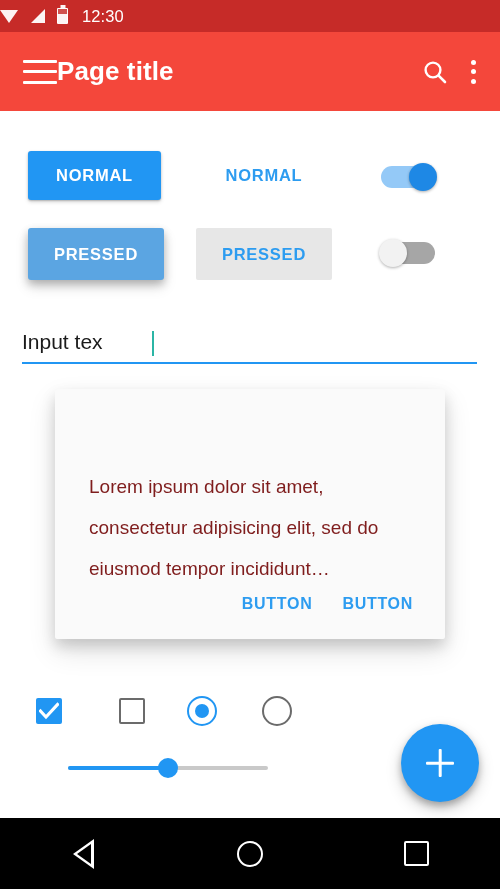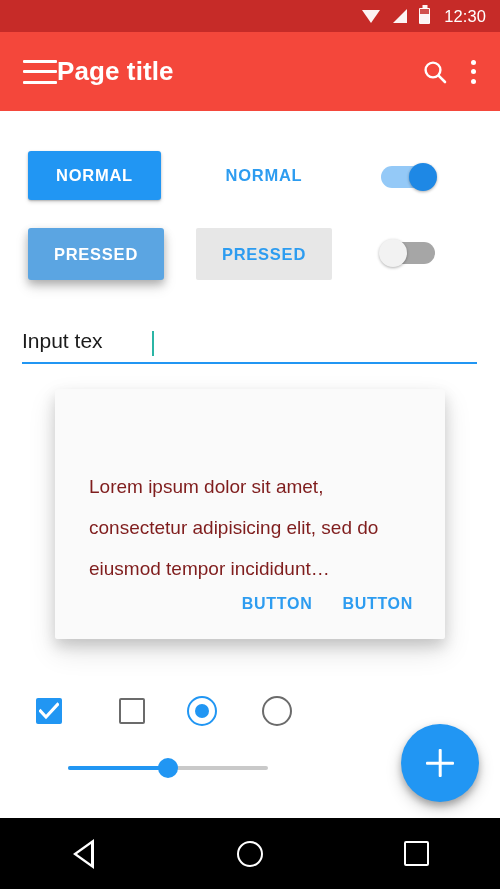--- a/index.html
+++ b/index.html
@@ -14,21 +14,21 @@
     position: relative;
     width: 500px; height: 889px;
     background: #ffffff;
   }
 
   
   .status-bar {
     position: absolute; left: 0; top: 0;
     width: 500px; height: 32px;
     background: #c62b28;
-    display: flex; align-items: center; justify-content: flex-end;
+    display: flex; align-items: center; 
     padding-right: 14px;
   }
   .status-icons { display: flex; align-items: center; gap: 11px; }
   .ico-wifi {
     width: 19px; height: 16px; position: relative;
   }
   .ico-wifi::after {
     content: ""; position: absolute; left: 0; top: 2px;
     width: 0; height: 0;
     border-left: 9.5px solid transparent;
@@ -157,21 +157,21 @@
     background: #f2f2f2;
     box-shadow: 0 1px 3px rgba(0,0,0,0.3);
   }
 
   
   .textfield { position: absolute; left: 22px; top: 205px; width: 455px; height: 48px; }
   .textfield .val {
     position: absolute; left: 0; bottom: 10px;
     font-size: 21px; color: #1b1b1b;
     white-space: nowrap;
-    display: flex; align-items: flex-start; gap: 48px;
+    display: flex; align-items: center; gap: 48px;
   }
   .textfield .caret {
     display: inline-block;
     width: 2.5px; height: 25px;
     background: #2bb5a5;
     margin-left: 1px;
     position: relative; top: 2px;
   }
   .textfield .underline {
     position: absolute; left: 0; bottom: 0; width: 455px; height: 2.5px;

